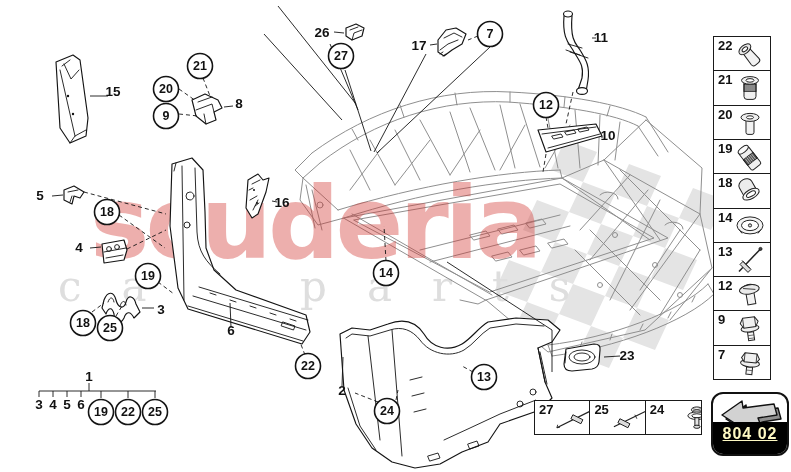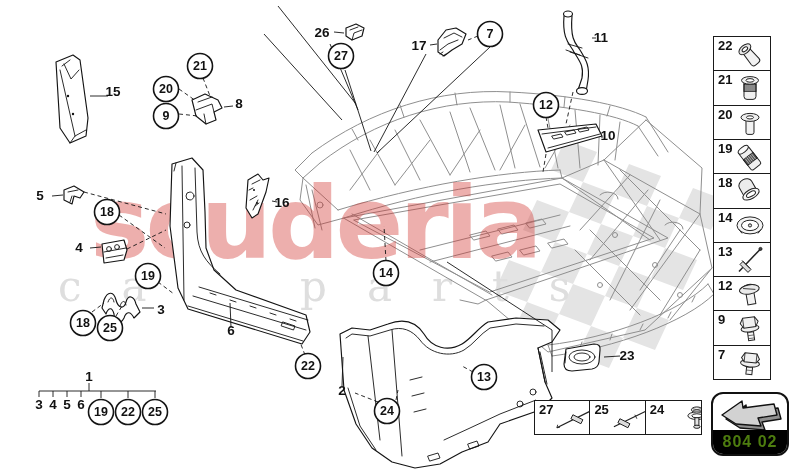--- a/index.html
+++ b/index.html
@@ -20,23 +20,23 @@
   .partline{stroke:#141414;stroke-width:0.9;fill:none;stroke-linejoin:round;stroke-linecap:round;}
   .leader{stroke:#141414;stroke-width:0.9;fill:none;}
   .dash{stroke:#141414;stroke-width:0.9;fill:none;stroke-dasharray:4 3;}
   
   .cell{position:absolute;box-sizing:border-box;border:1.5px solid #1a1a1a;background:#fff;}
   .cell .num{position:absolute;top:1px;left:4px;font-weight:bold;font-size:13px;color:#111;}
   .cell svg{position:absolute;right:0;bottom:0;}
   
   .badge{position:absolute;left:711px;top:392px;width:78px;height:64px;box-sizing:border-box;
          border:2.4px solid #111;border-radius:12px;background:#fff;overflow:hidden;}
-  .badge .band{position:absolute;left:0;right:0;bottom:0;height:24px;background:#000;
-               color:#4d7c0f;font-weight:bold;font-size:16px;text-align:center;line-height:24px;
-               letter-spacing:1px;}
+  .badge .band{position:absolute;left:0;right:0;bottom:0;height:32px;background:#000;
+               color:#fef9c3;font-weight:bold;font-size:16px;text-align:center;line-height:24px;
+               letter-spacing:1px;text-decoration:underline;}
   .badge svg{position:absolute;left:2px;top:1px;}
 </style>
 </head>
 <body>
 
 <div class="stage">
 
   <svg width="0" height="0" style="position:absolute" aria-hidden="true">
     <defs>
       <g id="sym-rivet-slant">

